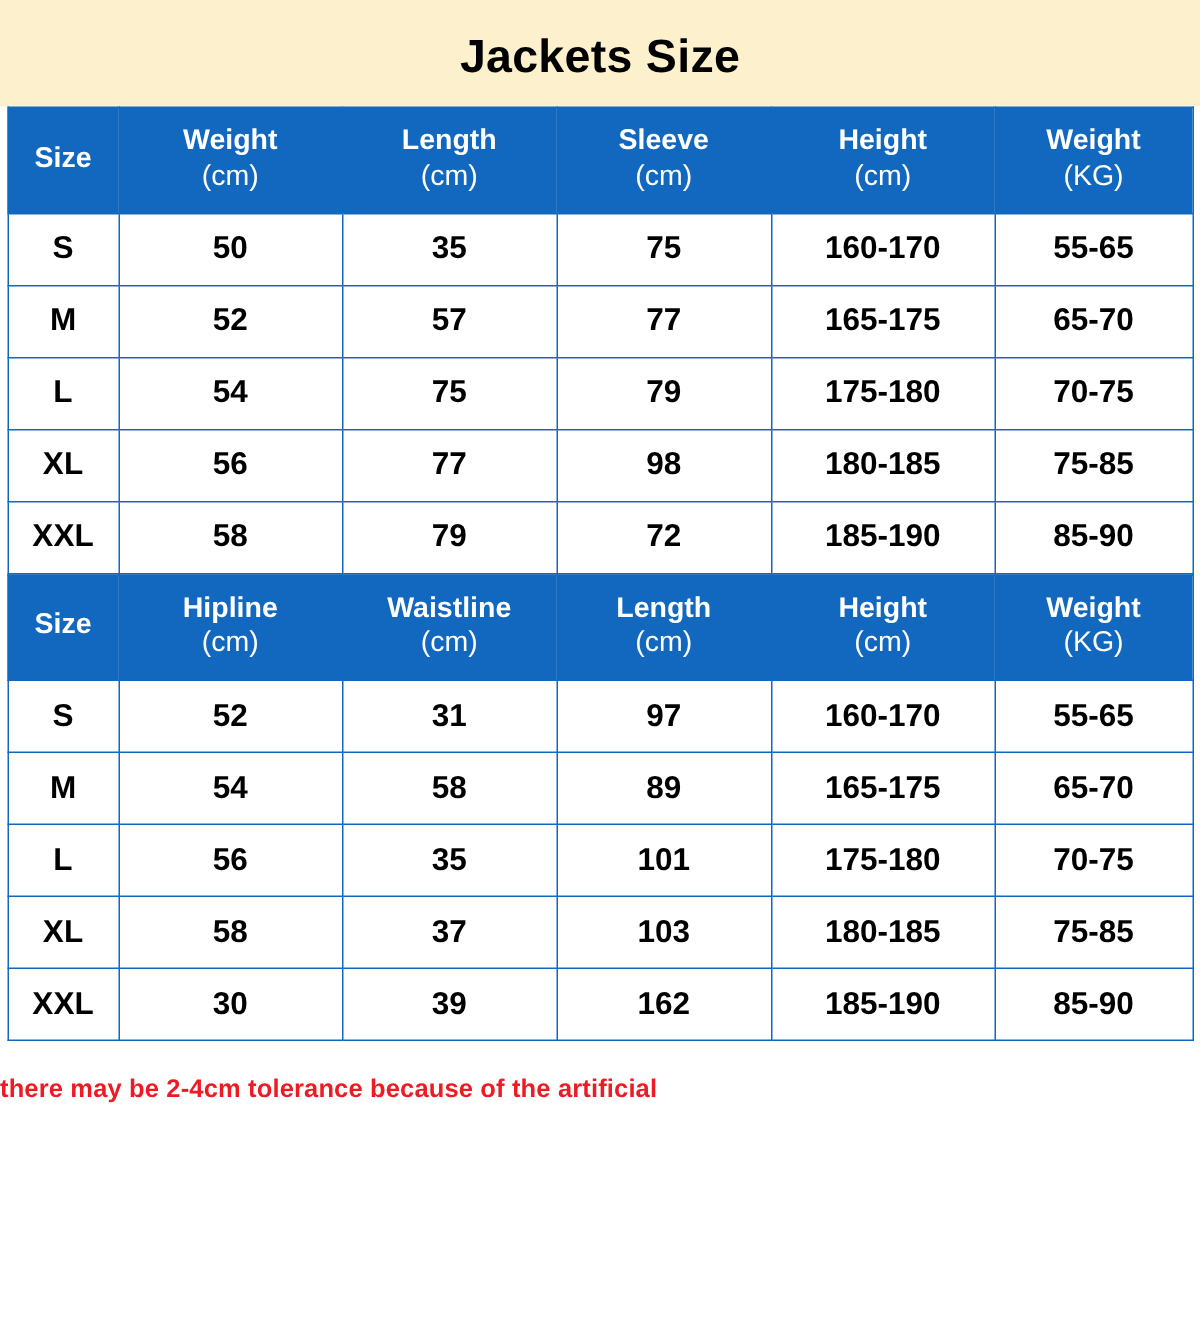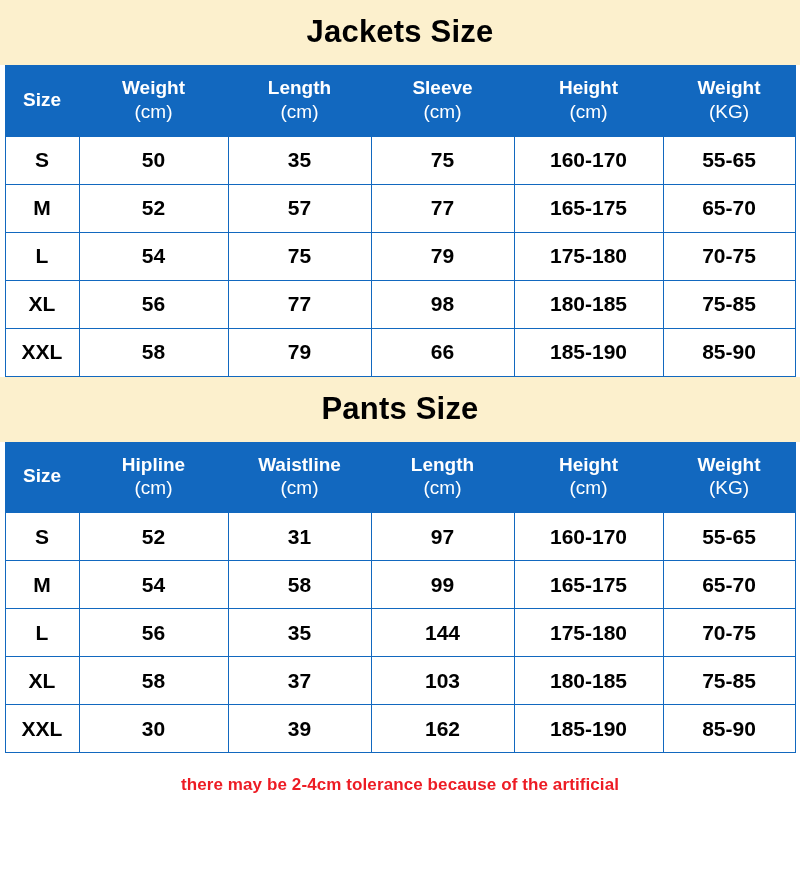--- a/index.html
+++ b/index.html
@@ -65,21 +65,20 @@
     height: 48px;
     border-color: #1268bf;
   }
   col.c-size { width: 74px; }
   col.c-a { width: 149px; }
   col.c-b { width: 143px; }
   col.c-c { width: 143px; }
   col.c-d { width: 149px; }
   col.c-e { width: 132px; }
   .footnote {
-    text-align: center;
     color: #ed1c24;
     font-size: 17px;
     font-weight: bold;
     padding-top: 22px;
     padding-bottom: 10px;
     letter-spacing: 0.1px;
   }
   .spacer-top { height: 6px; background:#fcf0cd; }
 </style>
 </head>
@@ -157,28 +156,27 @@
         <td>56</td>
         <td>77</td>
         <td>98</td>
         <td>180-185</td>
         <td>75-85</td>
       </tr>
       <tr>
         <td>XXL</td>
         <td>58</td>
         <td>79</td>
-        <td>66</td>
+        <td>72</td>
         <td>185-190</td>
         <td>85-90</td>
       </tr>
     </tbody>
   </table>
 
-  <div class="section-title">Pants Size</div>
 
   <table class="size-table">
     <colgroup>
       <col class="c-size">
         <col class="c-a">
         <col class="c-b">
         <col class="c-c">
         <col class="c-d">
         <col class="c-e">
     </colgroup>
@@ -215,29 +213,29 @@
         <td>52</td>
         <td>31</td>
         <td>97</td>
         <td>160-170</td>
         <td>55-65</td>
       </tr>
       <tr>
         <td>M</td>
         <td>54</td>
         <td>58</td>
-        <td>99</td>
+        <td>89</td>
         <td>165-175</td>
         <td>65-70</td>
       </tr>
       <tr>
         <td>L</td>
         <td>56</td>
         <td>35</td>
-        <td>144</td>
+        <td>101</td>
         <td>175-180</td>
         <td>70-75</td>
       </tr>
       <tr>
         <td>XL</td>
         <td>58</td>
         <td>37</td>
         <td>103</td>
         <td>180-185</td>
         <td>75-85</td>

